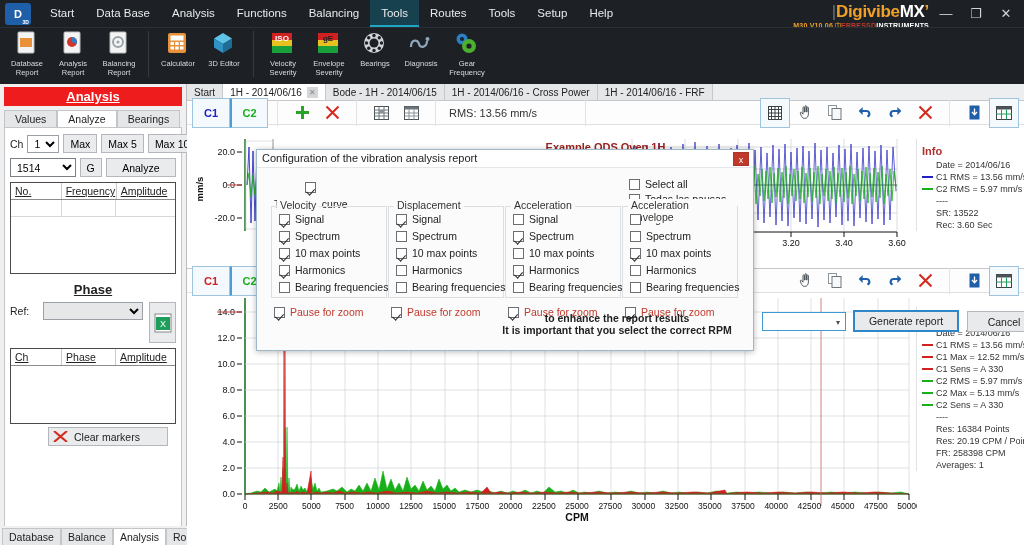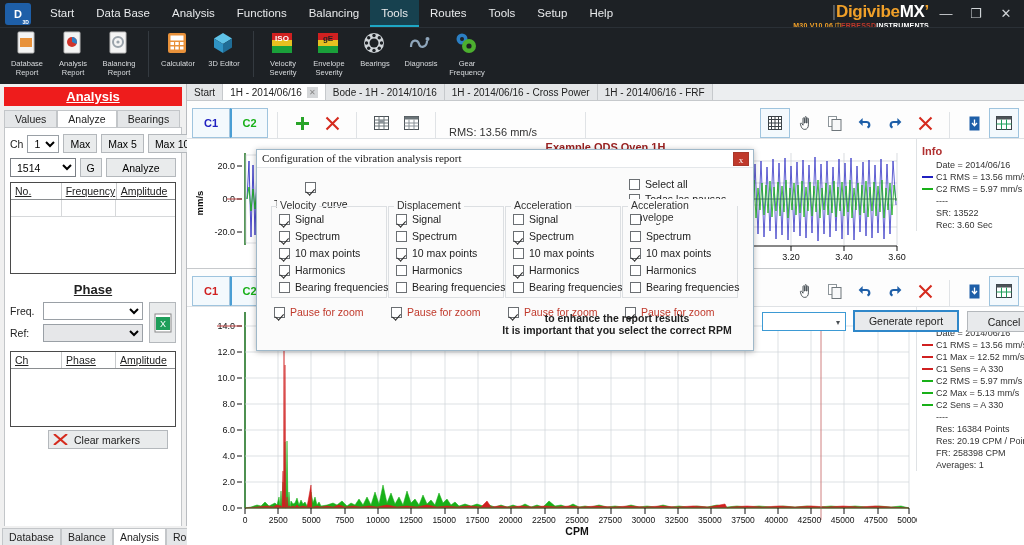--- a/index.html
+++ b/index.html
@@ -120,22 +120,22 @@
     display:flex;align-items:center;white-space:nowrap;
   }
   .tstab.sel{background:#fff;}
   .tsclose{
     margin-left:5px;width:11px;height:11px;background:#d4d6d8;
     font-size:8px;line-height:11px;text-align:center;color:#888;
   }
   
   .chart-panel{position:relative;border-bottom:1px solid #c6c9cc;}
   .ctoolbar{
-    height:38px;background:#fdfdfd;border-bottom:1px solid #dfe2e5;
-    display:flex;align-items:flex-end;
+    height:24px;background:#fdfdfd;border-bottom:1px solid #dfe2e5;
+    display:flex;align-items:center;
   }
   .chsel{
     width:38px;height:30px;margin-left:5px;border:1px solid #9fc4de;
     background:#f3f9fd;display:flex;align-items:center;justify-content:center;
     font-size:11px;font-weight:bold;
   }
   .tsep{width:1px;height:26px;background:#e0e3e6;margin:0 9px;}
   .tbtn{
     width:30px;height:30px;display:flex;align-items:center;justify-content:center;
   }
@@ -156,21 +156,21 @@
   svg{display:block;}
   
   #dialog{
     position:absolute;left:256px;top:149px;width:498px;height:202px;
     background:#fbfbfb;border:1px solid #9fb8c9;
     box-shadow:0 1px 6px rgba(0,0,0,.28);z-index:50;
   }
   #dlg-title{
     height:18px;background:#fff;border-bottom:1px solid #e4e7ea;
     font-size:11px;padding:2px 4px 0 5px;display:flex;
-    justify-content:space-between;align-items:flex-start;font-family:Liberation Serif, serif;
+    justify-content:space-between;align-items:flex-start;
   }
   #dlg-close{
     width:16px;height:14px;background:#c0392b;color:#fff;
     font-size:9px;text-align:center;line-height:14px;
     border:1px solid #a8382b;
   }
   .cb{
     display:inline-flex;align-items:center;gap:5px;font-size:10.5px;
     white-space:nowrap;
   }
@@ -410,24 +410,20 @@
           <div class="gcell" style="width:55px;"></div>
           <div style="width:60px;"></div>
       </div>
     </div>
 
     <div id="phase-title">Phase</div>
 
     <div style="display:flex;align-items:flex-start;gap:6px;">
       <div style="flex:1;">
         <div class="ph-row">
-          <span class="ph-lab">Freq.</span>
-          <select class="ph-sel"><option></option></select>
-        </div>
-        <div class="ph-row">
           <span class="ph-lab">Ref:</span>
           <select class="ph-sel dis"><option></option></select>
         </div>
       </div>
       <div class="excel-btn">
         <svg width="18" height="20" viewBox="0 0 18 20">
           <rect x="1" y="1" width="16" height="18" fill="#fff" stroke="#888"></rect>
           <rect x="2" y="4" width="14" height="13" fill="#1e9e5a"></rect>
           <text x="9" y="14" font-size="9" fill="#fff" text-anchor="middle" font-family="Liberation Sans">X</text>
         </svg>
@@ -466,21 +462,21 @@
 
   <div id="tabstrip">
       <div class="tstab">
         <span>Start</span>
       </div>
       <div class="tstab sel">
         <span>1H - 2014/06/16</span>
         <span class="tsclose">✕</span>
       </div>
       <div class="tstab">
-        <span>Bode - 1H - 2014/10/16</span>
+        <span>Bode - 1H - 2014/06/15</span>
       </div>
       <div class="tstab">
         <span>1H - 2014/06/16      - Cross Power</span>
       </div>
       <div class="tstab">
         <span>1H - 2014/06/16      - FRF</span>
       </div>
     </div>
 
   <div class="chart-panel" style="height:168px;">

